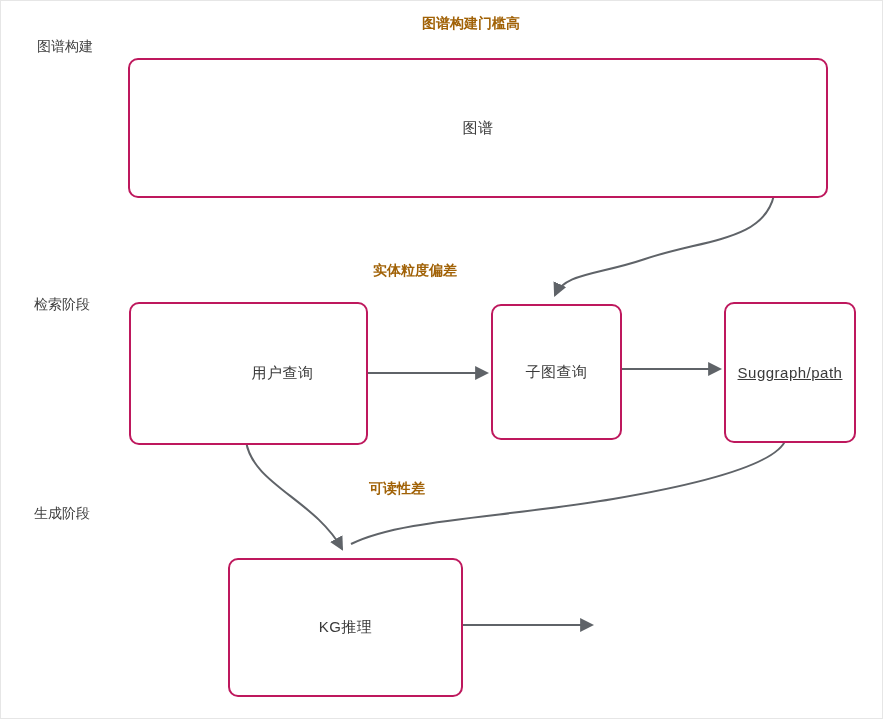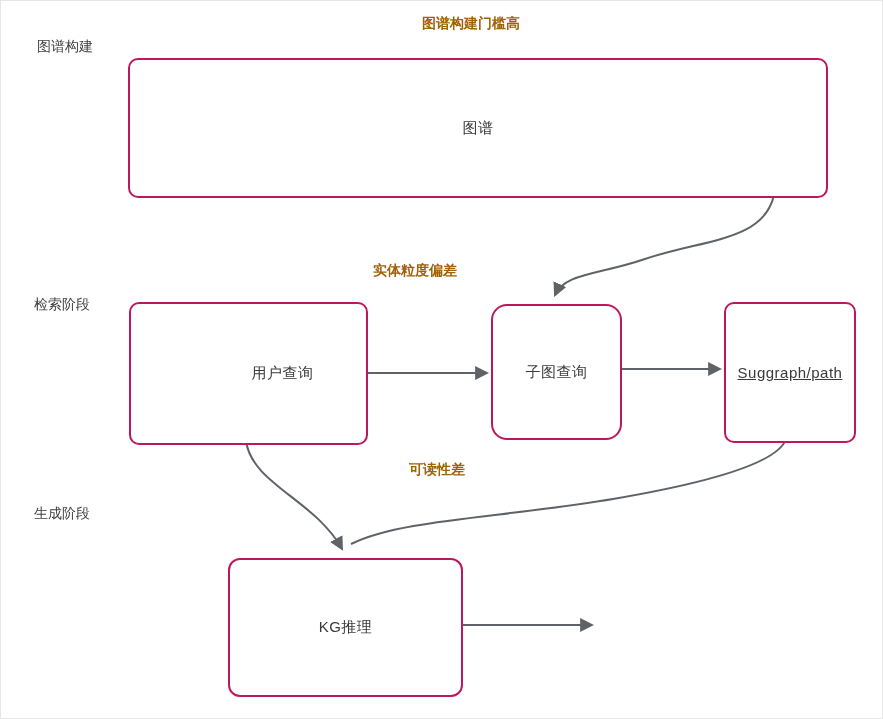--- a/index.html
+++ b/index.html
@@ -10,32 +10,32 @@
   }
   svg.connectors { position:absolute; left:0; top:0; width:883px; height:719px; }
   .node {
     position:absolute; border:2px solid #be185d; border-radius:10px;
     background:#ffffff; display:flex; align-items:center; justify-content:center;
     color:#3a3a3a; font-size:15px; letter-spacing:0.5px;
   }
   #node-graph          { left:127px; top:57px;  width:696px; height:136px; }
   #node-user-query     { left:128px; top:301px; width:235px; height:139px; }
   #node-user-query .node-label { transform:translateX(34px); }
-  #node-subgraph-query { left:490px; top:303px; width:127px; height:132px;border-radius:16px; }
+  #node-subgraph-query { left:490px; top:303px; width:127px; height:132px; }
   #node-suggraph-path  { left:723px; top:301px; width:128px; height:137px;text-decoration:underline; }
-  #node-kg-reasoning   { left:227px; top:557px; width:231px; height:135px;border-radius:12px; }
+  #node-kg-reasoning   { left:227px; top:557px; width:231px; height:135px; }
   #node-llm            { left:595px; top:558px; width:127px; height:134px; border-radius:8px; }
   .stage-label { position:absolute; font-size:14px; color:#404040; }
   #stage-build      { left:36px; top:37px; }
   #stage-retrieval  { left:33px; top:280px;margin-top:15px; }
   #stage-generation { left:33px; top:504px; }
   .annotation { position:absolute; font-size:14px; color:#a16207;font-weight:bold; }
   #ann-build-threshold    { left:421px; top:14px; }
   #ann-entity-granularity { left:372px; top:261px; }
-  #ann-readability        { left:368px; top:460px;margin-left:40px; }
+  #ann-readability        { left:368px; top:479px; }
 </style>
 </head>
 <body>
 
 <div class="canvas">
 
   <svg class="connectors" viewBox="0 0 883 719" xmlns="http://www.w3.org/2000/svg">
     <defs>
       <marker id="arrow" viewBox="0 0 10 10" refX="8.5" refY="5" markerWidth="7" markerHeight="7" orient="auto-start-reverse">
         <path d="M0,0 L10,5 L0,10 z" fill="#5f6368"></path>

